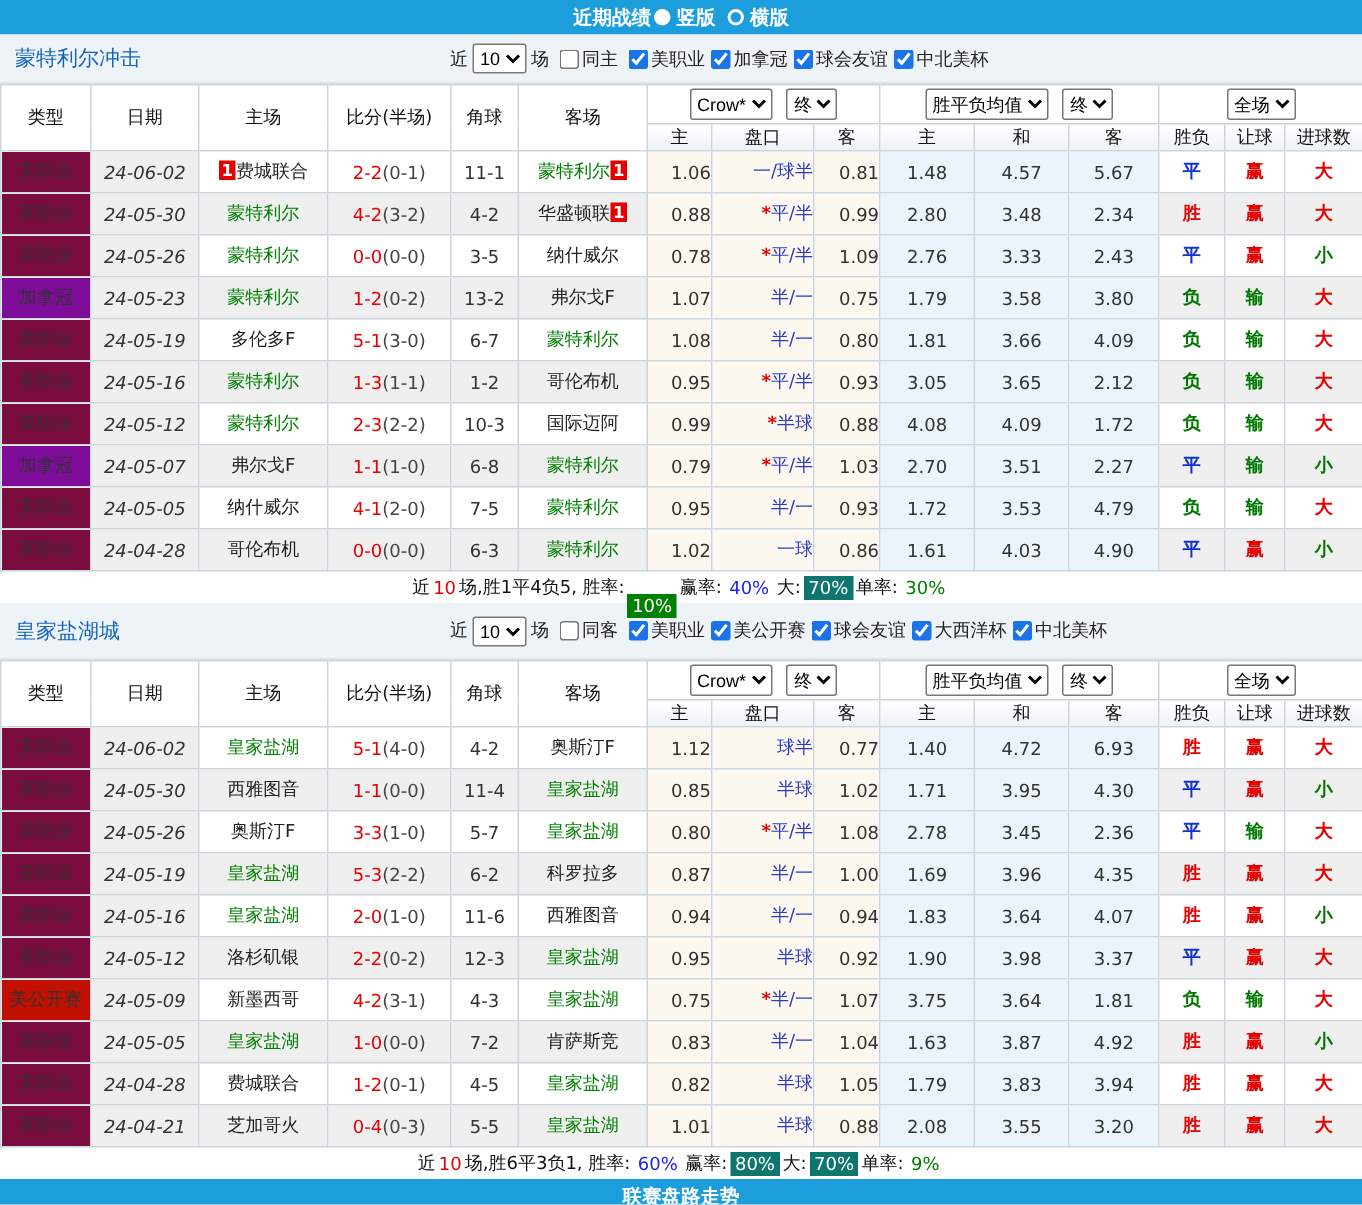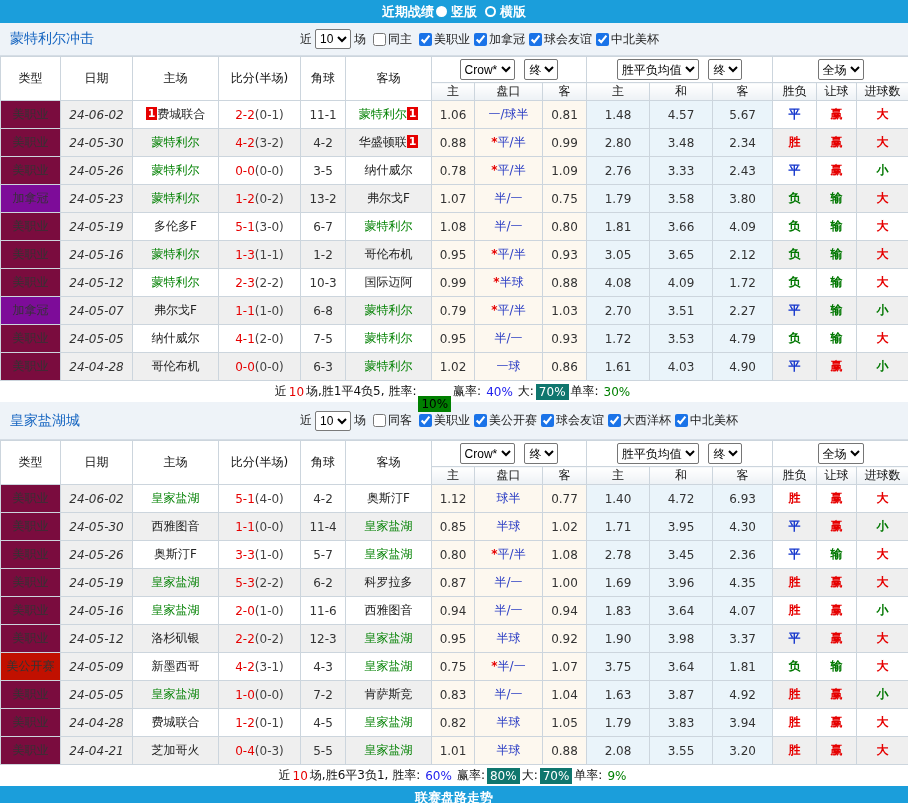--- a/index.html
+++ b/index.html
@@ -19,37 +19,37 @@
   .filters input[type=checkbox]{ width:13px; height:13px; accent-color:#1a73e8; margin:0 1px 0 4px; }
   table.tbl { border-collapse:collapse; table-layout:fixed; width:908px; }
   .tbl th, .tbl td { border:1px solid #ccd5dd; text-align:center; padding:0; white-space:nowrap; overflow:hidden; }
   .tbl thead th { background:linear-gradient(#ffffff,#e9edf2); font-weight:normal; color:#111; height:26px; font-size:12px; }
   .tbl thead tr.selrow th { background:#fff; }
   .tbl thead tr.subrow th { height:18px; background:linear-gradient(#ffffff,#edf1f5); }
   .tbl thead select { font-size:12px; height:21px; border:1px solid #767676; background:#fff; border-radius:2px; margin:0 3px; }
   .tbl tbody td { height:28px; font-size:12px; color:#333; background:#fff; }
   tr.alt td { background:#efefef; }
   tr td.c-date { background:#efefef; color:#333;font-style:italic; }
-  tr td.c-asian { background:#fdf8ef; }
+  tr td.c-asian { background:#fdf8ef;text-align:right; }
   tr td.c-euro { background:#eaf4fa; }
   td.c-type { color:#fff; font-size:12px; }
   .team { color:#222; cursor:pointer; }
   .team.focus { color:#008000; }
   .badge { display:inline-block; background:#e60000; color:#fff; font-size:11px; line-height:13px; padding:0 2px;
     font-weight:bold; vertical-align:1px; }
   .score { color:#e60000; }
   .half { color:#444; }
   td.c-line span.lt { color:#2a3cc4; }
   td.c-line .star { color:#e60000; font-weight:bold; }
   td.c-ed { color:#3c6fc8; }
   td.c-res, td.c-let, td.c-ou { font-weight:bold; }
   .summary { height:21px; display:flex; align-items:center; justify-content:center; gap:2px; font-size:12px; color:#111; }
   .summary .num-red { color:#e60000; }
   .sv { font-weight:normal; padding:1px 3px; }
-  .badge-green { background:#008000; color:#000000;margin-top:24px; }
+  .badge-green { background:#008000; color:#ffffff;margin-top:24px; }
   .badge-red { background:#0f766e; color:#fff; }
   .t-blue { color:#2222ee; }
   .t-green { color:#008000; }
   .bottombar { height:24px; }
 </style>
 </head>
 <body>
 
 <div class="bluebar">
   <span>近期战绩</span>

